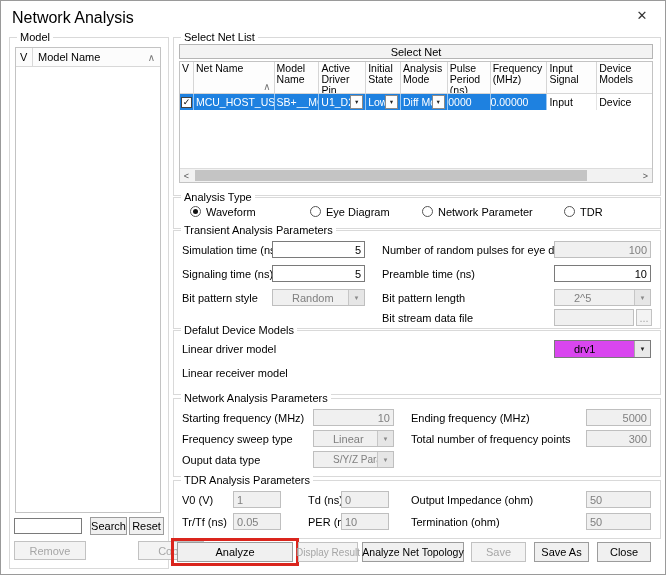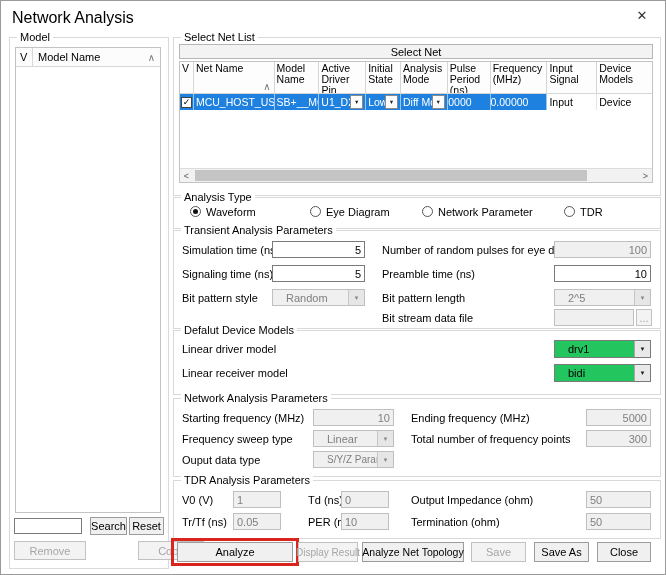--- a/index.html
+++ b/index.html
@@ -10,22 +10,22 @@
   .close{position:absolute;right:12px;top:6px;width:22px;height:18px;text-align:center;
          font-size:13px;color:#333;cursor:default;line-height:18px;}
   .g{position:absolute;border:1px solid #d9d9d9;background:#fff;}
   .g>*{position:absolute;}
   .gl{top:-7px;left:7px;background:#fff;padding:0 3px;white-space:nowrap;}
   .lab{white-space:nowrap;}
   .tb{border:1px solid #7a7a7a;background:#fff;display:flex;align-items:center;padding:0 3px;
       box-sizing:border-box;font-size:11px;}
   .tb.num{justify-content:flex-end;}
   .tb.dis{background:#f0f0f0;color:#7f7f7f;border-color:#bfbfbf;}
-  .dd{border:1px solid #7a7a7a;background:#22c55e;display:flex;align-items:center;box-sizing:border-box;}
-  .dd .dd-t{flex:1;padding:0 13px;white-space:nowrap;overflow:hidden;}
+  .dd{border:1px solid #7a7a7a;background:#d946ef;display:flex;align-items:center;box-sizing:border-box;}
+  .dd .dd-t{flex:1;padding:0 19px;white-space:nowrap;overflow:hidden;}
   .dd .dd-a{width:15px;align-self:stretch;display:flex;align-items:center;justify-content:center;
             font-size:6px;color:#222;background:#e9e9e9;border-left:1px solid #a8a8a8;}
   .dd.dis{background:#f0f0f0;color:#7f7f7f;border-color:#bfbfbf;}
   .dd.dis .dd-a{background:#e6e6e6;color:#8a8a8a;border-left-color:#c6c6c6;}
   button{font-family:"Liberation Sans",sans-serif;padding:0;}
   .btn{position:absolute;background:#f0f0f0;border:1px solid #9c9c9c;font-size:11px;
        display:flex;align-items:center;justify-content:center;box-sizing:border-box;white-space:nowrap;}
   .btn.dis{color:#a6a6a6;border-color:#c2c2c2;background:#f3f3f3;}
   .selectnet{background:#f3f3f3;border:1px solid #b5b5b5;}
   
@@ -197,24 +197,20 @@
   </div>
 
   <div class="g" style="left:172px;top:329px;width:486px;height:63px;">
     <span class="gl">Defalut Device Models</span>
     <span class="lab" style="left:8px;top:12px;">Linear driver model</span>
     <div class="dd" style="left:380px;top:9px;width:97px;height:18px;">
       <span class="dd-t">drv1</span>
       <span class="dd-a">▼</span>
     </div>
     <span class="lab" style="left:8px;top:36px;">Linear receiver model</span>
-    <div class="dd" style="left:380px;top:33px;width:97px;height:18px;">
-      <span class="dd-t">bidi</span>
-      <span class="dd-a">▼</span>
-    </div>
   </div>
 
   <div class="g" style="left:172px;top:397px;width:486px;height:77px;">
     <span class="gl">Network Analysis Parameters</span>
     <span class="lab" style="left:8px;top:13px;">Starting frequency (MHz)</span>
     <div class="tb num dis" style="left:139px;top:10px;width:81px;height:17px;">10</div>
     <span class="lab" style="left:237px;top:13px;">Ending frequency (MHz)</span>
     <div class="tb num dis" style="left:412px;top:10px;width:65px;height:17px;">5000</div>
 
     <span class="lab" style="left:8px;top:34px;">Frequency sweep type</span>

